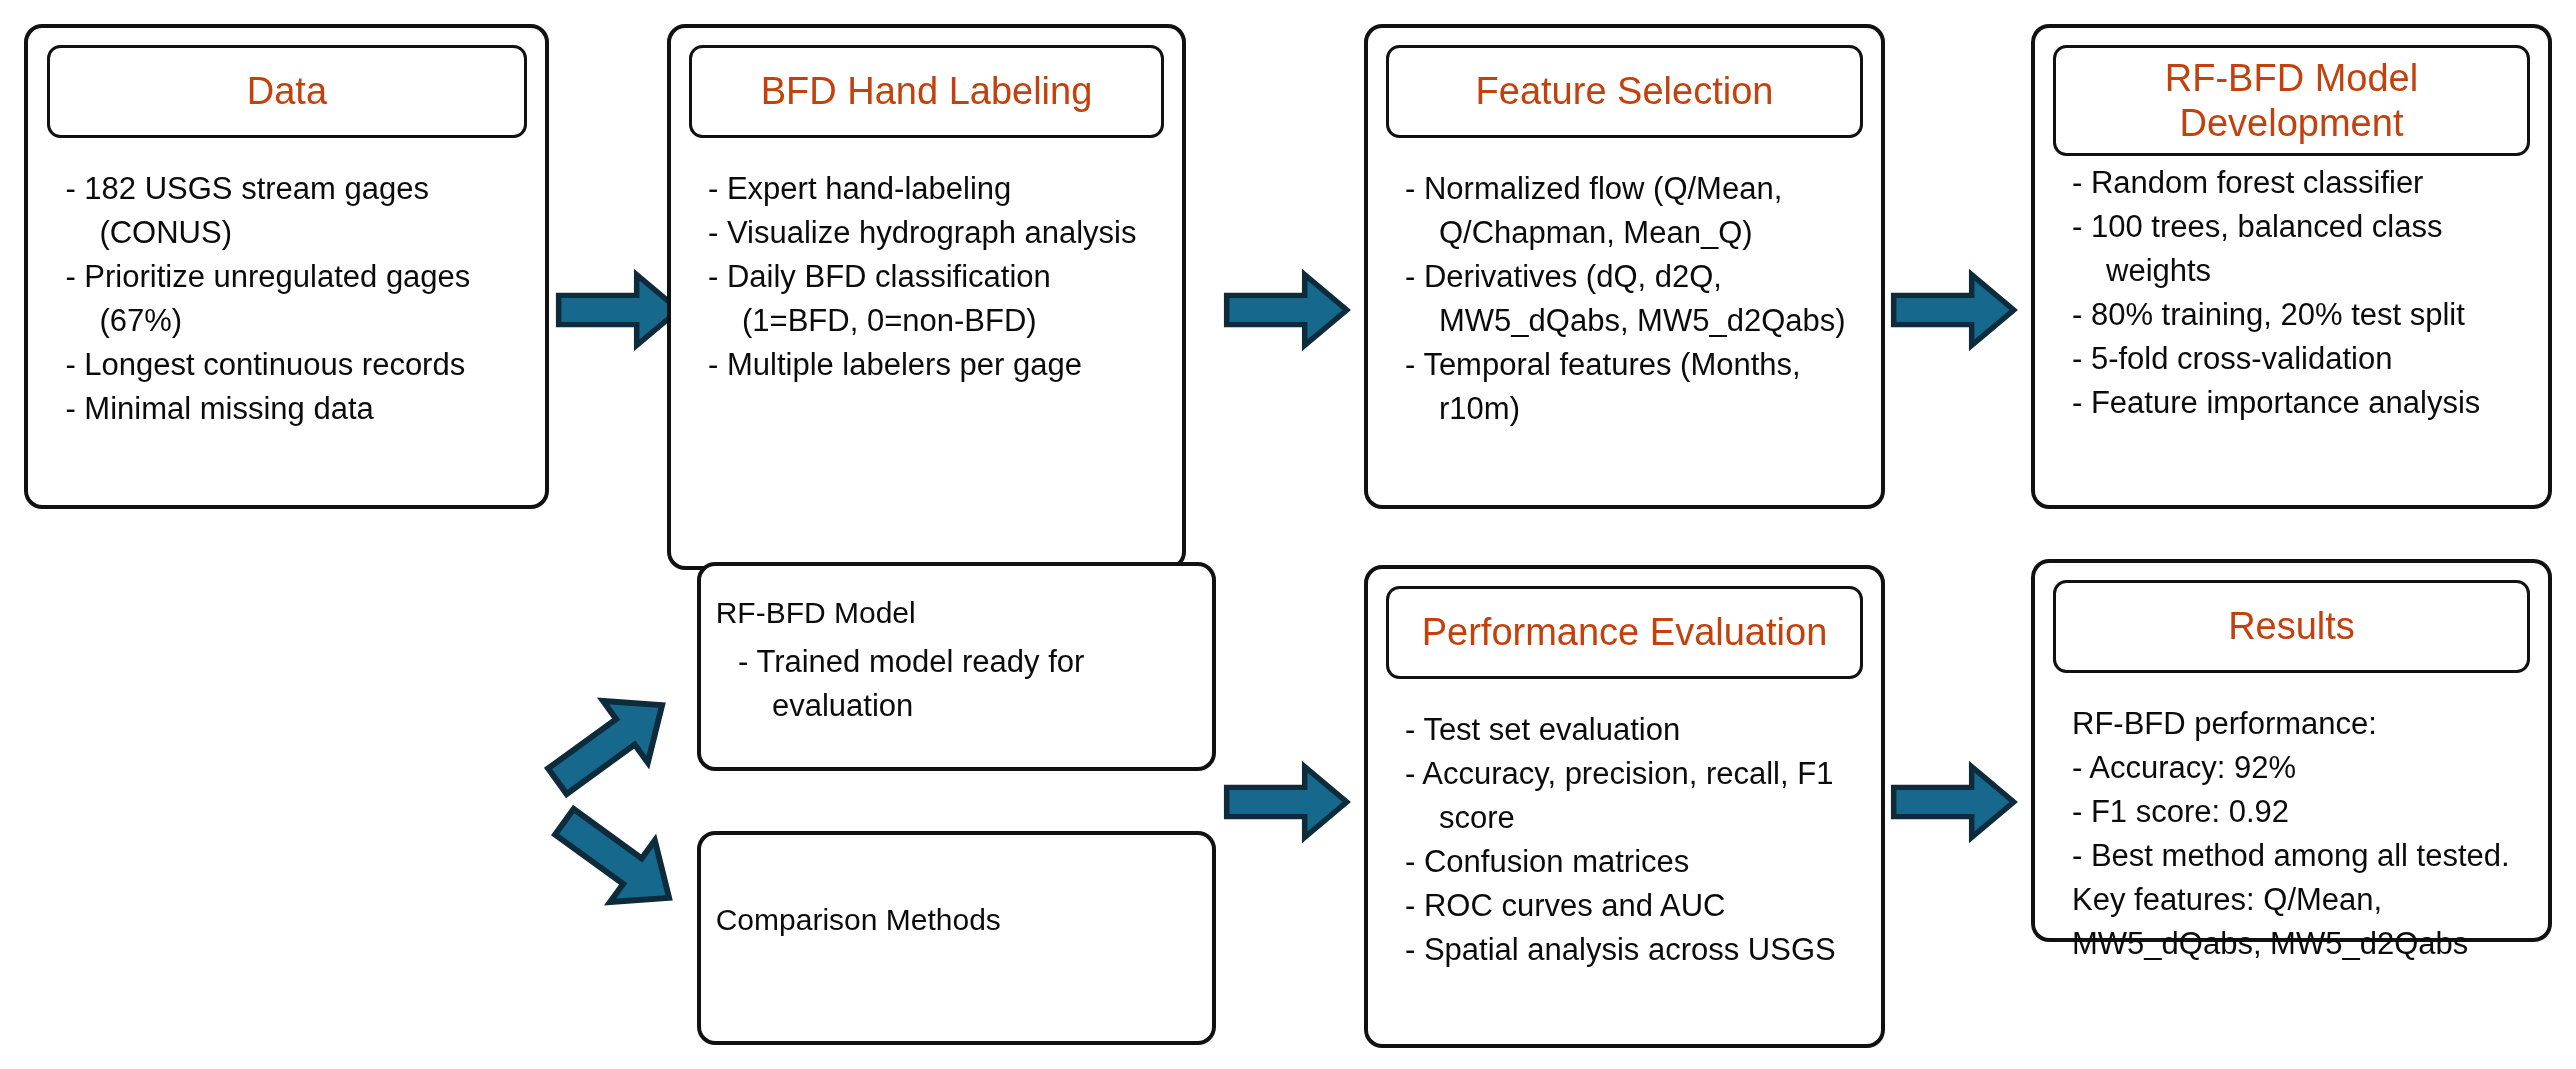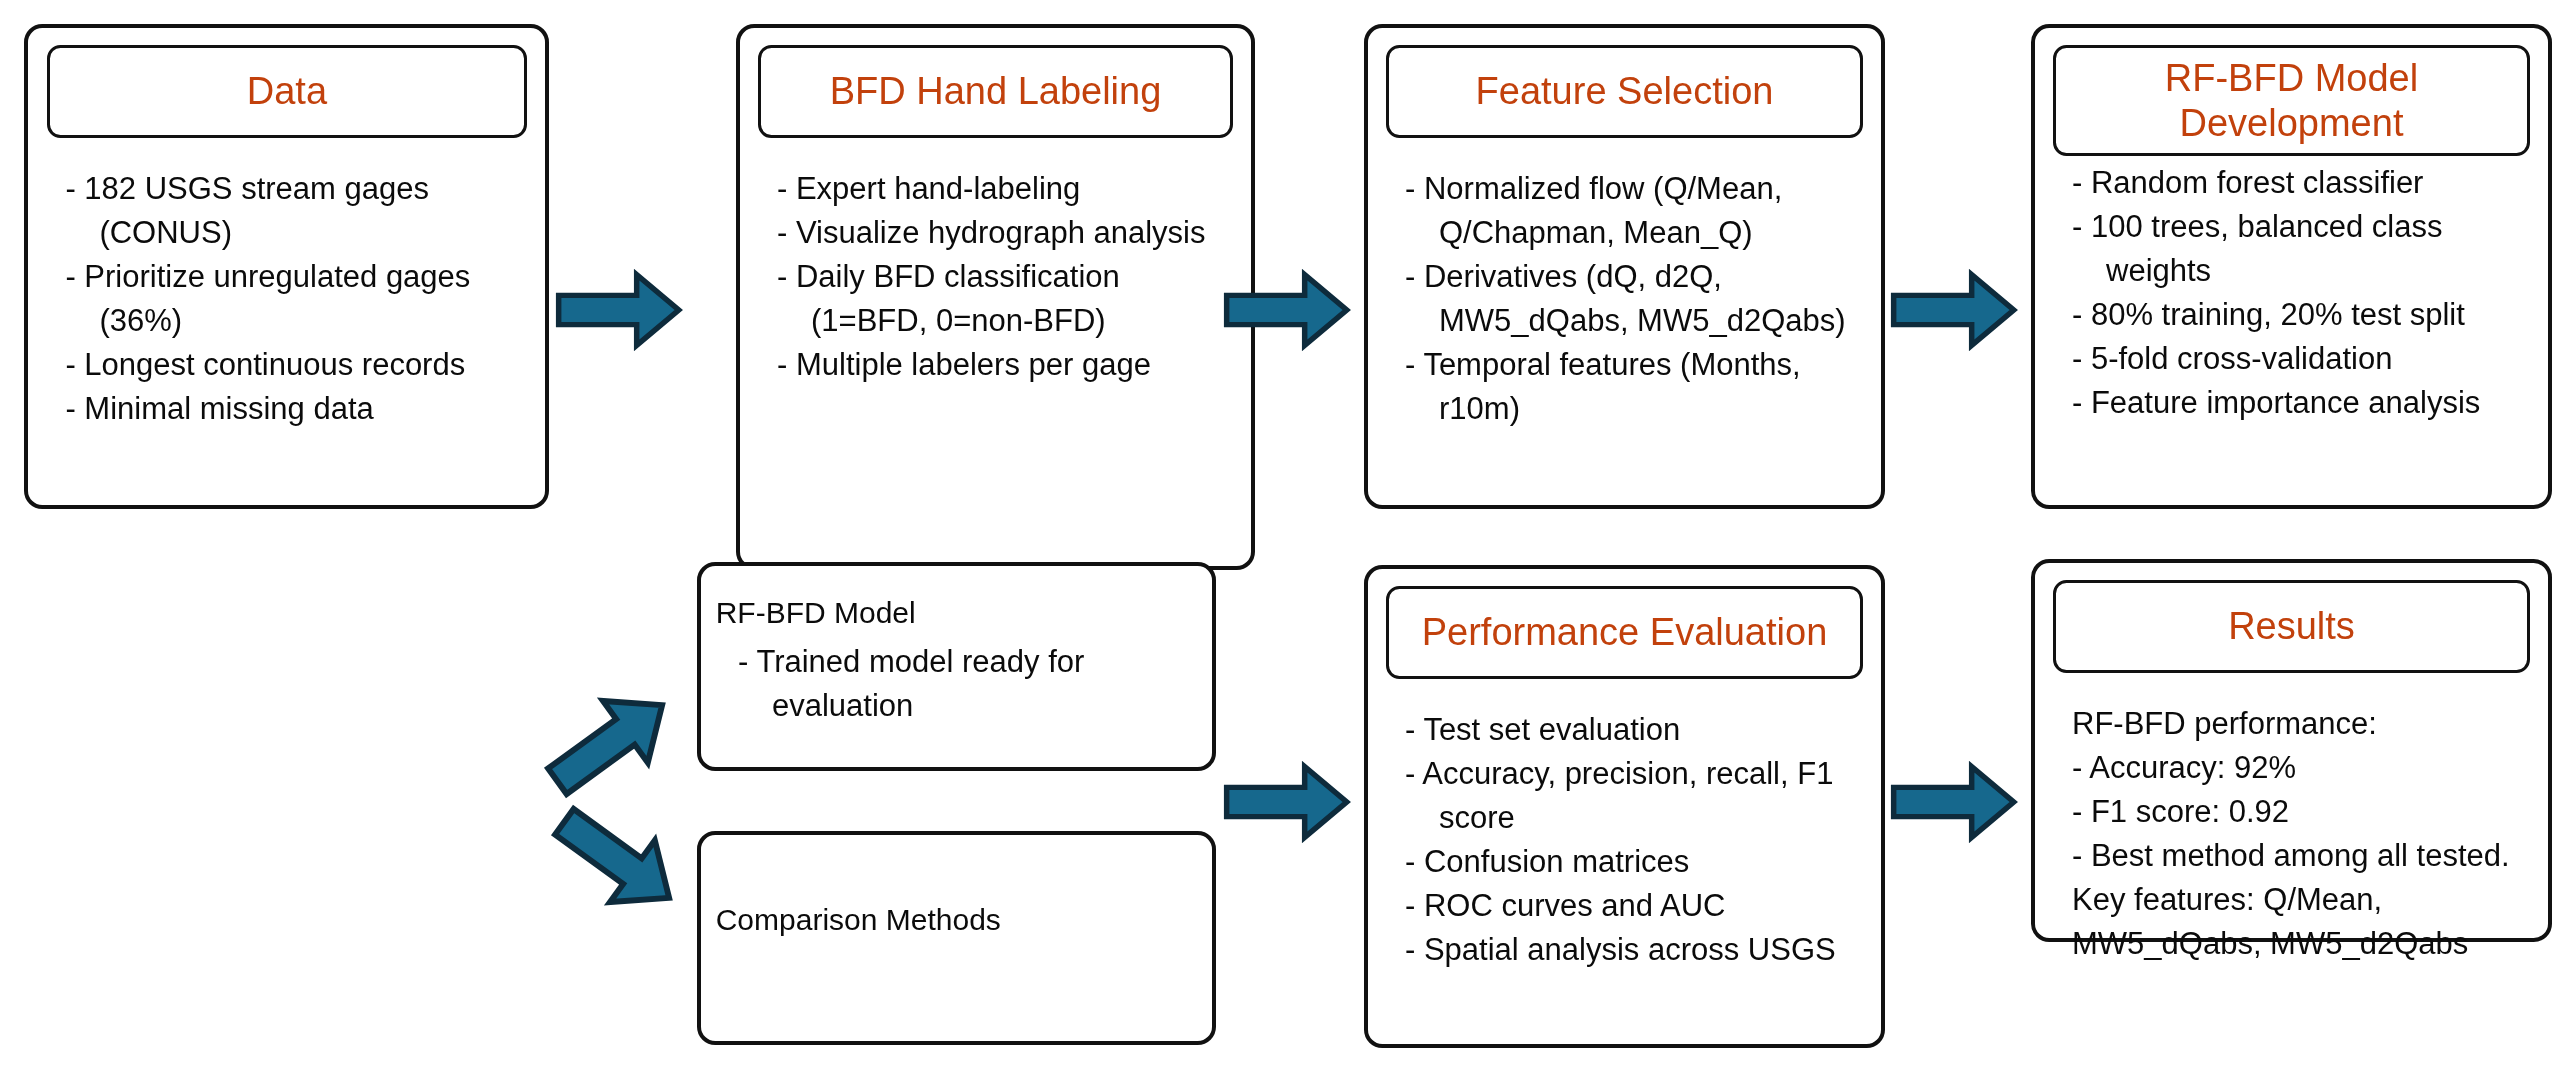--- a/index.html
+++ b/index.html
@@ -33,31 +33,31 @@
 <body>
 
 <div class="canvas">
 
   <section class="box" style="left:24.4px;top:24.4px;width:525px;height:485px;">
     <div class="titlebox">
       <span class="title-text">Data</span>
     </div>
     <div class="body">
         <div class="line hang">- 182 USGS stream gages (CONUS)</div>
-        <div class="line hang">- Prioritize unregulated gages (36%)</div>
+        <div class="line hang">- Prioritize unregulated gages (67%)</div>
         <div class="line hang">- Longest continuous records</div>
         <div class="line hang">- Minimal missing data</div>
       </div>
   </section>
 
   <svg class="arrow" style="left:555px;top:267px;" width="128" height="86" viewBox="0 0 210 140">
     <polygon class="arrow-shape" points="6,46 134,46 134,12 203,70 134,128 134,94 6,94" stroke-width="9" stroke-linejoin="miter" fill="#16688D" stroke="#0E2B3C"></polygon>
   </svg>
 
-  <section class="box" style="left:736px;top:24.4px;width:519px;height:546px;">
+  <section class="box" style="left:667px;top:24.4px;width:519px;height:546px;">
     <div class="titlebox">
       <span class="title-text">BFD Hand Labeling</span>
     </div>
     <div class="body">
         <div class="line hang">- Expert hand-labeling</div>
         <div class="line hang">- Visualize hydrograph analysis</div>
         <div class="line hang">- Daily BFD classification (1=BFD, 0=non-BFD)</div>
         <div class="line hang">- Multiple labelers per gage</div>
       </div>
   </section>

